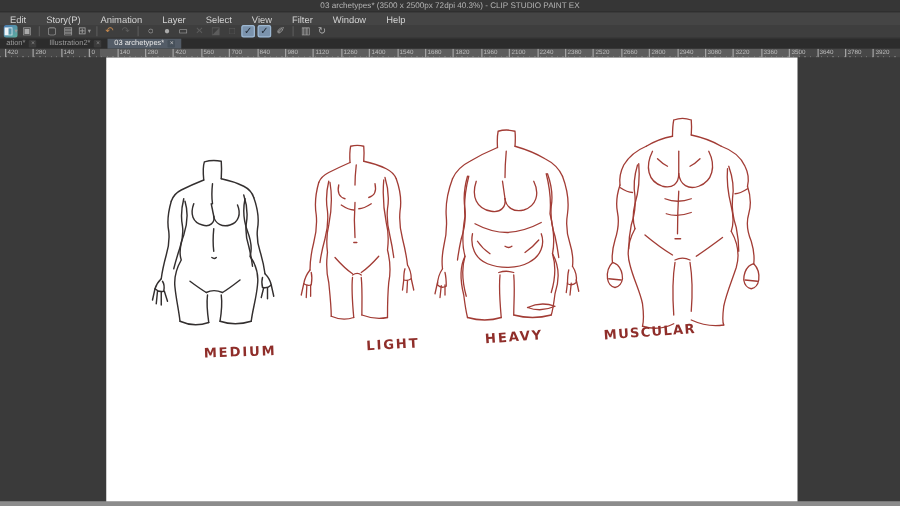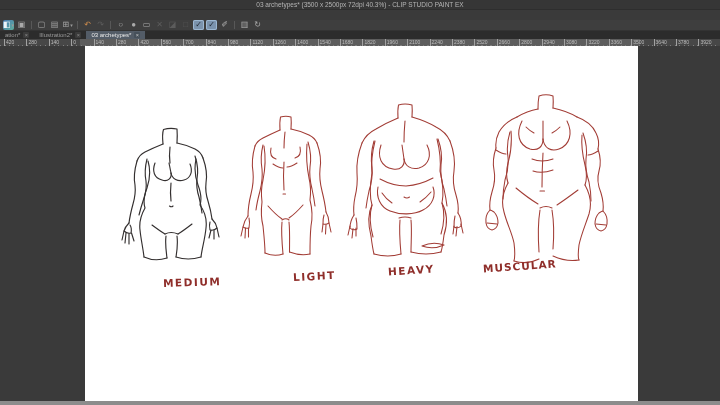--- a/index.html
+++ b/index.html
@@ -81,20 +81,31 @@
 </style>
 </head>
 <body>
 
 <div class="screen">
 
   <div class="titlebar">
     <span>03 archetypes* (3500 x 2500px 72dpi 40.3%)  - CLIP STUDIO PAINT EX</span>
   </div>
 
+  <div class="menubar" id="menubar">
+      <span class="menu-item">Edit</span>
+      <span class="menu-item">Story(P)</span>
+      <span class="menu-item">Animation</span>
+      <span class="menu-item">Layer</span>
+      <span class="menu-item">Select</span>
+      <span class="menu-item">View</span>
+      <span class="menu-item">Filter</span>
+      <span class="menu-item">Window</span>
+      <span class="menu-item">Help</span>
+    </div>
 
   <div class="toolbar" id="toolbar">
       <div class="tb-btn colored">
         <span>◧</span>
         <span class="caret">▾</span>
       </div>
       <div class="tb-btn">
         <span>▣</span>
       </div>
       <div class="tb-sep"></div>

